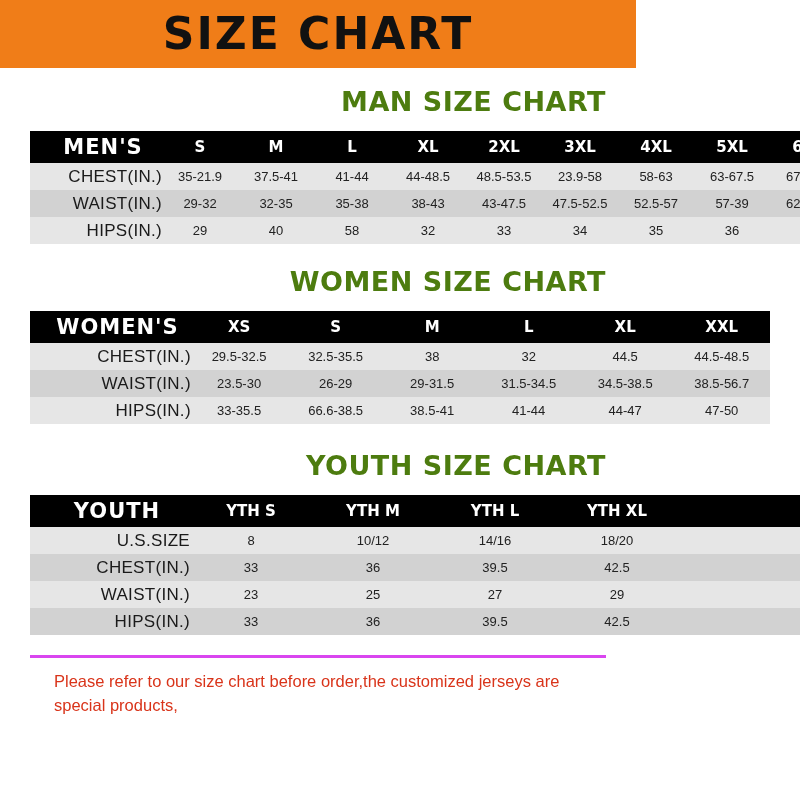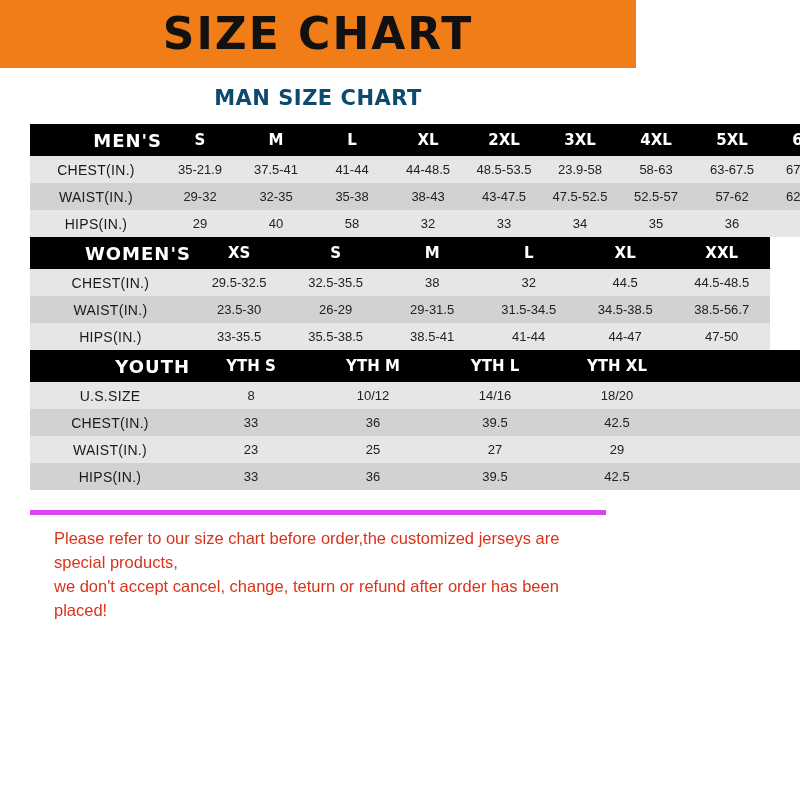--- a/index.html
+++ b/index.html
@@ -33,25 +33,25 @@
     font-size: 44px;
     letter-spacing: 2px;
     color: #111111;
     line-height: 1;
   }
   .content {
     padding: 0 30px;
     box-sizing: border-box;
   }
   .section-title {
-    text-align: center;
+    text-align: right;
     font-family: "DejaVu Sans", sans-serif;
     font-weight: bold;
-    font-size: 21px;
-    color: #0c4a6e;
+    font-size: 27px;
+    color: #4d7c0f;
     letter-spacing: 0.5px;
   }
   .t1 { margin-top: 18px; margin-bottom: 14px; }
   .t2 { margin-top: 22px; margin-bottom: 14px; }
   .t3 { margin-top: 26px; margin-bottom: 14px; }
 
   table.size-table {
     border-collapse: collapse;
     width: 740px;
     margin: 0 auto;
@@ -68,44 +68,44 @@
   }
   table.size-table thead th {
     background: #000000;
     color: #ffffff;
     font-family: "DejaVu Sans", sans-serif;
     font-weight: bold;
     font-size: 15px;
     height: 32px;
   }
   table.size-table thead th.label-col {
-    text-align: right;
+    text-align: center;
     padding-left: 14px;
-    font-size: 18px;
+    font-size: 21px;
     letter-spacing: 1px;
   }
   table.size-table tbody tr.light td { background: #e6e6e6; }
   table.size-table tbody tr.dark td { background: #d2d2d2; }
   table.size-table tbody td.label-col {
-    font-size: 14px;
+    font-size: 17px;
     color: #1a1a1a;
-    text-align: center;
+    text-align: right;
     letter-spacing: 0.3px;
   }
   .men-label { width: 132px; }
   .men-col { width: 76px; }
   .women-label { width: 160px; }
   .women-col { width: 96px; }
   .youth-label { width: 160px; }
   .youth-col { width: 122px; }
   .youth-pad { width: 170px; }
 
   .notice {
     margin-top: 20px;
-    border-top: 5px solid #d946ef;
+    border-top: 3px solid #d946ef;
     padding: 12px 24px 0 24px;
     color: #d9341a;
     font-size: 16.5px;
     line-height: 1.45;
     font-family: "Liberation Sans", sans-serif;
   }
 </style>
 </head>
 <body>
 
@@ -160,38 +160,39 @@
         </tr>
         <tr class="dark">
           <td class="label-col">WAIST(IN.)</td>
           <td>29-32</td>
           <td>32-35</td>
           <td>35-38</td>
           <td>38-43</td>
           <td>43-47.5</td>
           <td>47.5-52.5</td>
           <td>52.5-57</td>
-          <td>57-62</td>
+          <td>57-39</td>
           <td>62-66.5</td>
         </tr>
         <tr class="light">
           <td class="label-col">HIPS(IN.)</td>
           <td>29</td>
           <td>40</td>
           <td>58</td>
           <td>32</td>
           <td>33</td>
           <td>34</td>
           <td>35</td>
           <td>36</td>
           <td>37</td>
         </tr>
       </tbody>
     </table>
 
+    <div class="section-title t2">WOMEN SIZE CHART</div>
     <table class="size-table">
       <colgroup>
         <col class="women-label">
           <col class="women-col">
           <col class="women-col">
           <col class="women-col">
         <col class="women-col">
           <col class="women-col">
           <col class="women-col">
       </colgroup>
@@ -221,29 +222,30 @@
           <td>23.5-30</td>
           <td>26-29</td>
           <td>29-31.5</td>
           <td>31.5-34.5</td>
           <td>34.5-38.5</td>
           <td>38.5-56.7</td>
         </tr>
         <tr class="light">
           <td class="label-col">HIPS(IN.)</td>
           <td>33-35.5</td>
-          <td>35.5-38.5</td>
+          <td>66.6-38.5</td>
           <td>38.5-41</td>
           <td>41-44</td>
           <td>44-47</td>
           <td>47-50</td>
         </tr>
       </tbody>
     </table>
 
+    <div class="section-title t3">YOUTH SIZE CHART</div>
     <table class="size-table">
       <colgroup>
         <col class="youth-label">
           <col class="youth-col">
           <col class="youth-col">
           <col class="youth-col">
         <col class="youth-col">
           <col class="youth-pad">
       </colgroup>
       <thead>
@@ -287,17 +289,16 @@
           <td>36</td>
           <td>39.5</td>
           <td>42.5</td>
           <td></td>
         </tr>
       </tbody>
     </table>
 
     <div class="notice">
       <div>Please refer to our size chart before order,the customized jerseys are special products,</div>
-      <div>we don't accept cancel, change, teturn or refund after order has been placed!</div>
     </div>
 
   </div>
 </div>
 
 </body></html>

